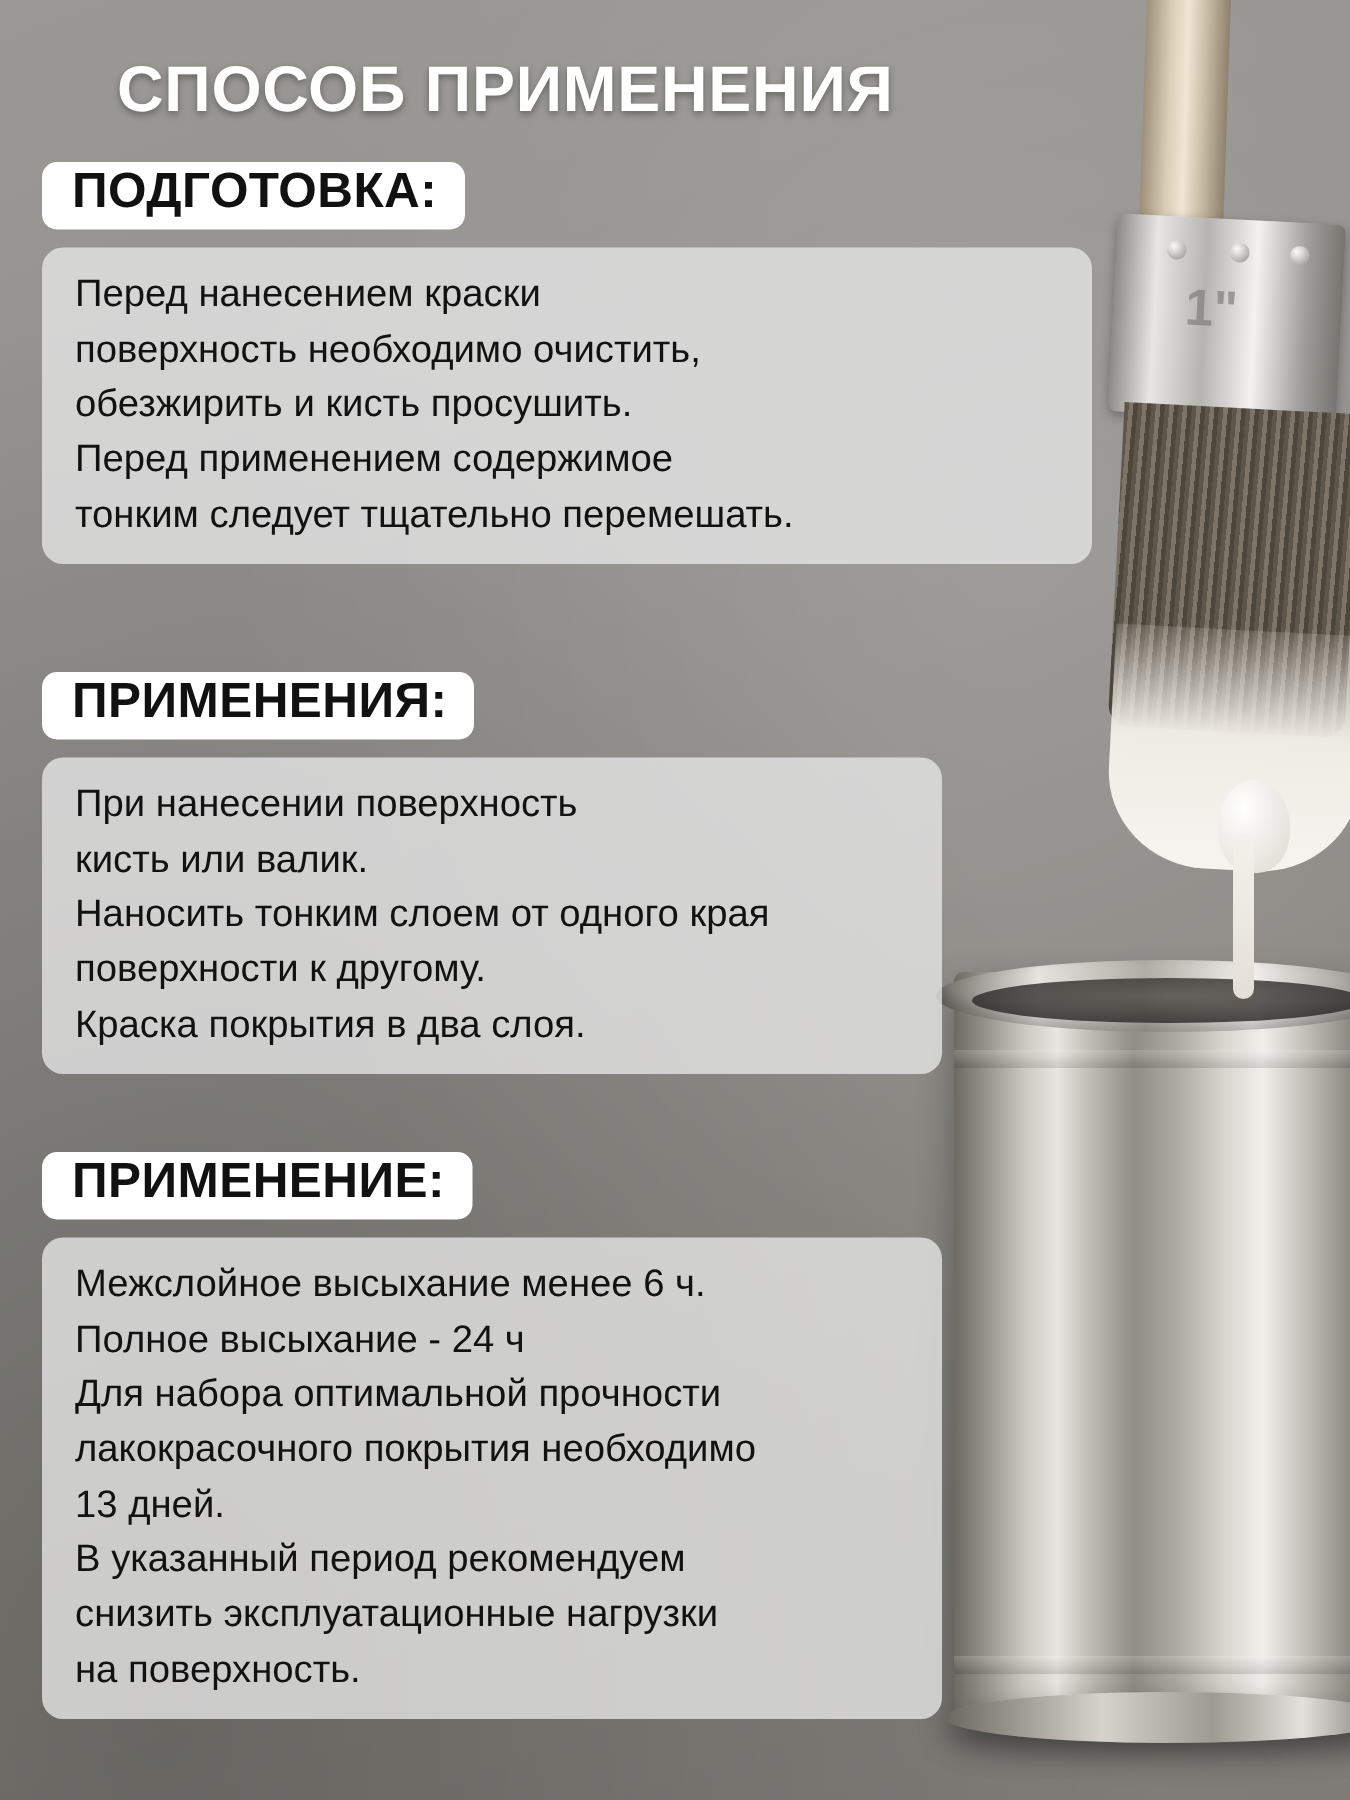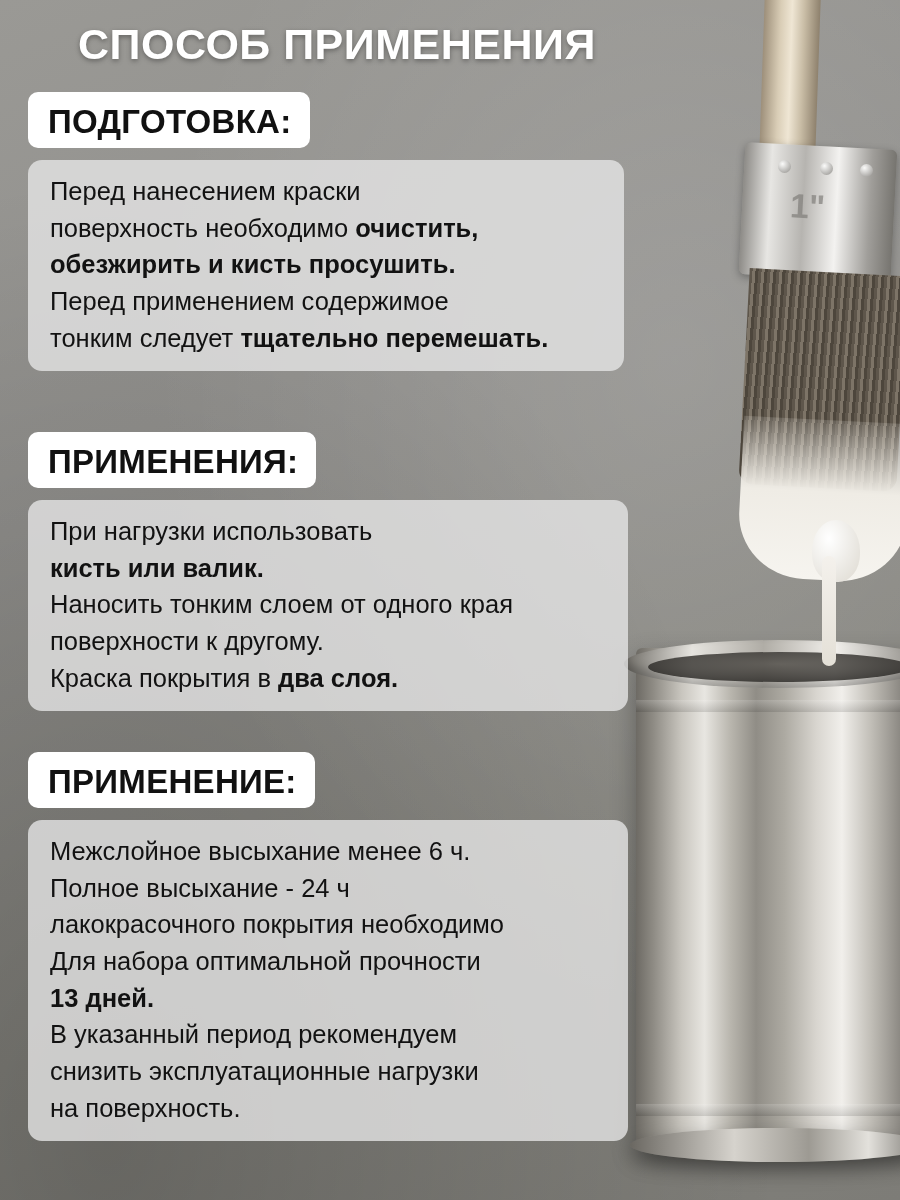--- a/index.html
+++ b/index.html
@@ -188,20 +188,21 @@
     height: 62px;
     border-radius: 50% 50% 45% 45%;
     background: radial-gradient(ellipse at 35% 30%, #ffffff, #ddd9d0);
   }
 
   
   .content {
     position: absolute;
     inset: 0;
     padding: 0;
+    margin-top: 16px;
   }
 
   .main-title {
     position: absolute;
     left: 78px;
     top: 20px;
     color: #ffffff;
     font-size: 43px;
     font-weight: bold;
     letter-spacing: 0.5px;
@@ -216,42 +217,42 @@
   .section.s1 { top: 92px; }
   .section.s2 { top: 432px; }
   .section.s3 { top: 752px; }
 
   .section-heading {
     display: inline-block;
     background: #ffffff;
     color: #111111;
     font-size: 33px;
     font-weight: bold;
-    padding: 11px 18px 7px 20px;
+    padding: 0 18px 7px 20px;
     border-radius: 10px;
     letter-spacing: 0.3px;
     white-space: nowrap;
   }
 
   .card {
     margin-top: 12px;
     background: rgba(229,229,229,0.80);
     border-radius: 14px;
     padding: 14px 22px 16px 22px;
-    width: 596px;
+    width: 700px;
     box-sizing: border-box;
   }
   .card p {
     margin: 0;
     color: #121212;
     font-size: 25.5px;
     line-height: 1.36;
   }
   .card p + p { margin-top: 2px; }
-  .card b { font-weight: bold; }
+  .card b { font-weight: normal; }
 
   .card.wide { width: 600px; }
 </style>
 </head>
 <body>
 
 <div class="poster">
 
   <div class="photo-layer">
     <div class="vignette"></div>
@@ -287,35 +288,35 @@
         <p><span>поверхность  необходимо  </span><b>очистить,</b></p>
         <p><b>обезжирить  и  кисть  просушить.</b></p>
         <p><span>Перед применением содержимое</span></p>
         <p><span>тонким следует </span><b>тщательно перемешать.</b></p>
       </div>
     </div>
 
     <div class="section s2">
       <div class="section-heading">ПРИМЕНЕНИЯ:</div>
       <div class="card wide">
-        <p><span>При нагрузки использовать</span></p>
+        <p><span>При нанесении поверхность</span></p>
         <p><b>кисть или валик.</b></p>
         <p><span>Наносить тонким слоем от одного края</span></p>
         <p><span>поверхности к другому.</span></p>
         <p><span>Краска покрытия в </span><b>два слоя.</b></p>
       </div>
     </div>
 
     <div class="section s3">
       <div class="section-heading">ПРИМЕНЕНИЕ:</div>
       <div class="card wide">
         <p>Межслойное высыхание менее 6 ч.</p>
         <p>Полное высыхание - 24 ч</p>
+        <p>Для набора оптимальной прочности</p>
         <p>лакокрасочного покрытия необходимо</p>
-        <p>Для набора оптимальной прочности</p>
         <p><b>13 дней.</b></p>
         <p>В указанный период рекомендуем</p>
         <p>снизить эксплуатационные нагрузки</p>
         <p>на поверхность.</p>
       </div>
     </div>
 
   </div>
 </div>
 

